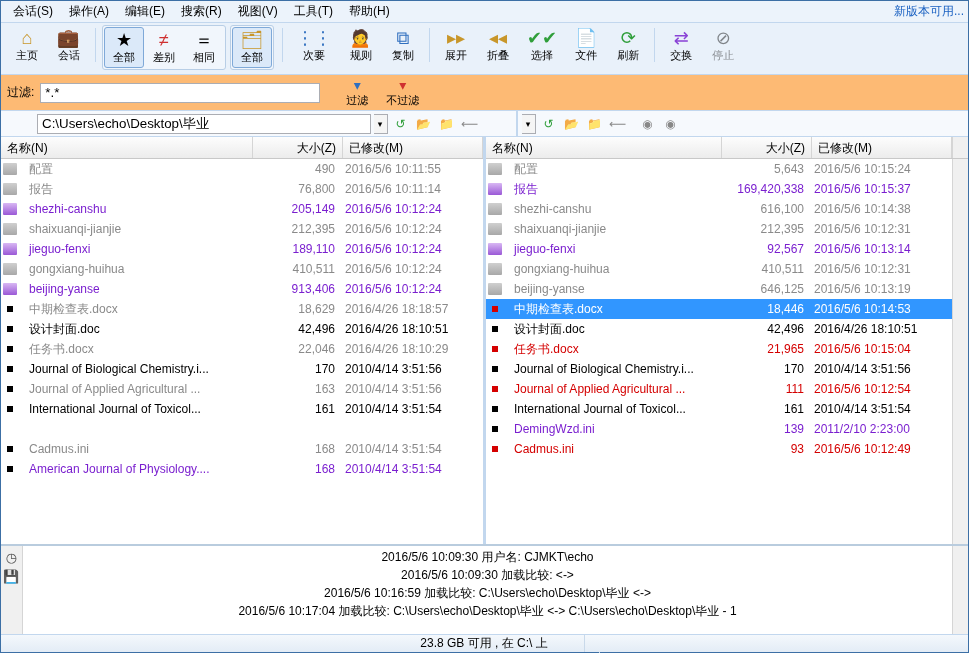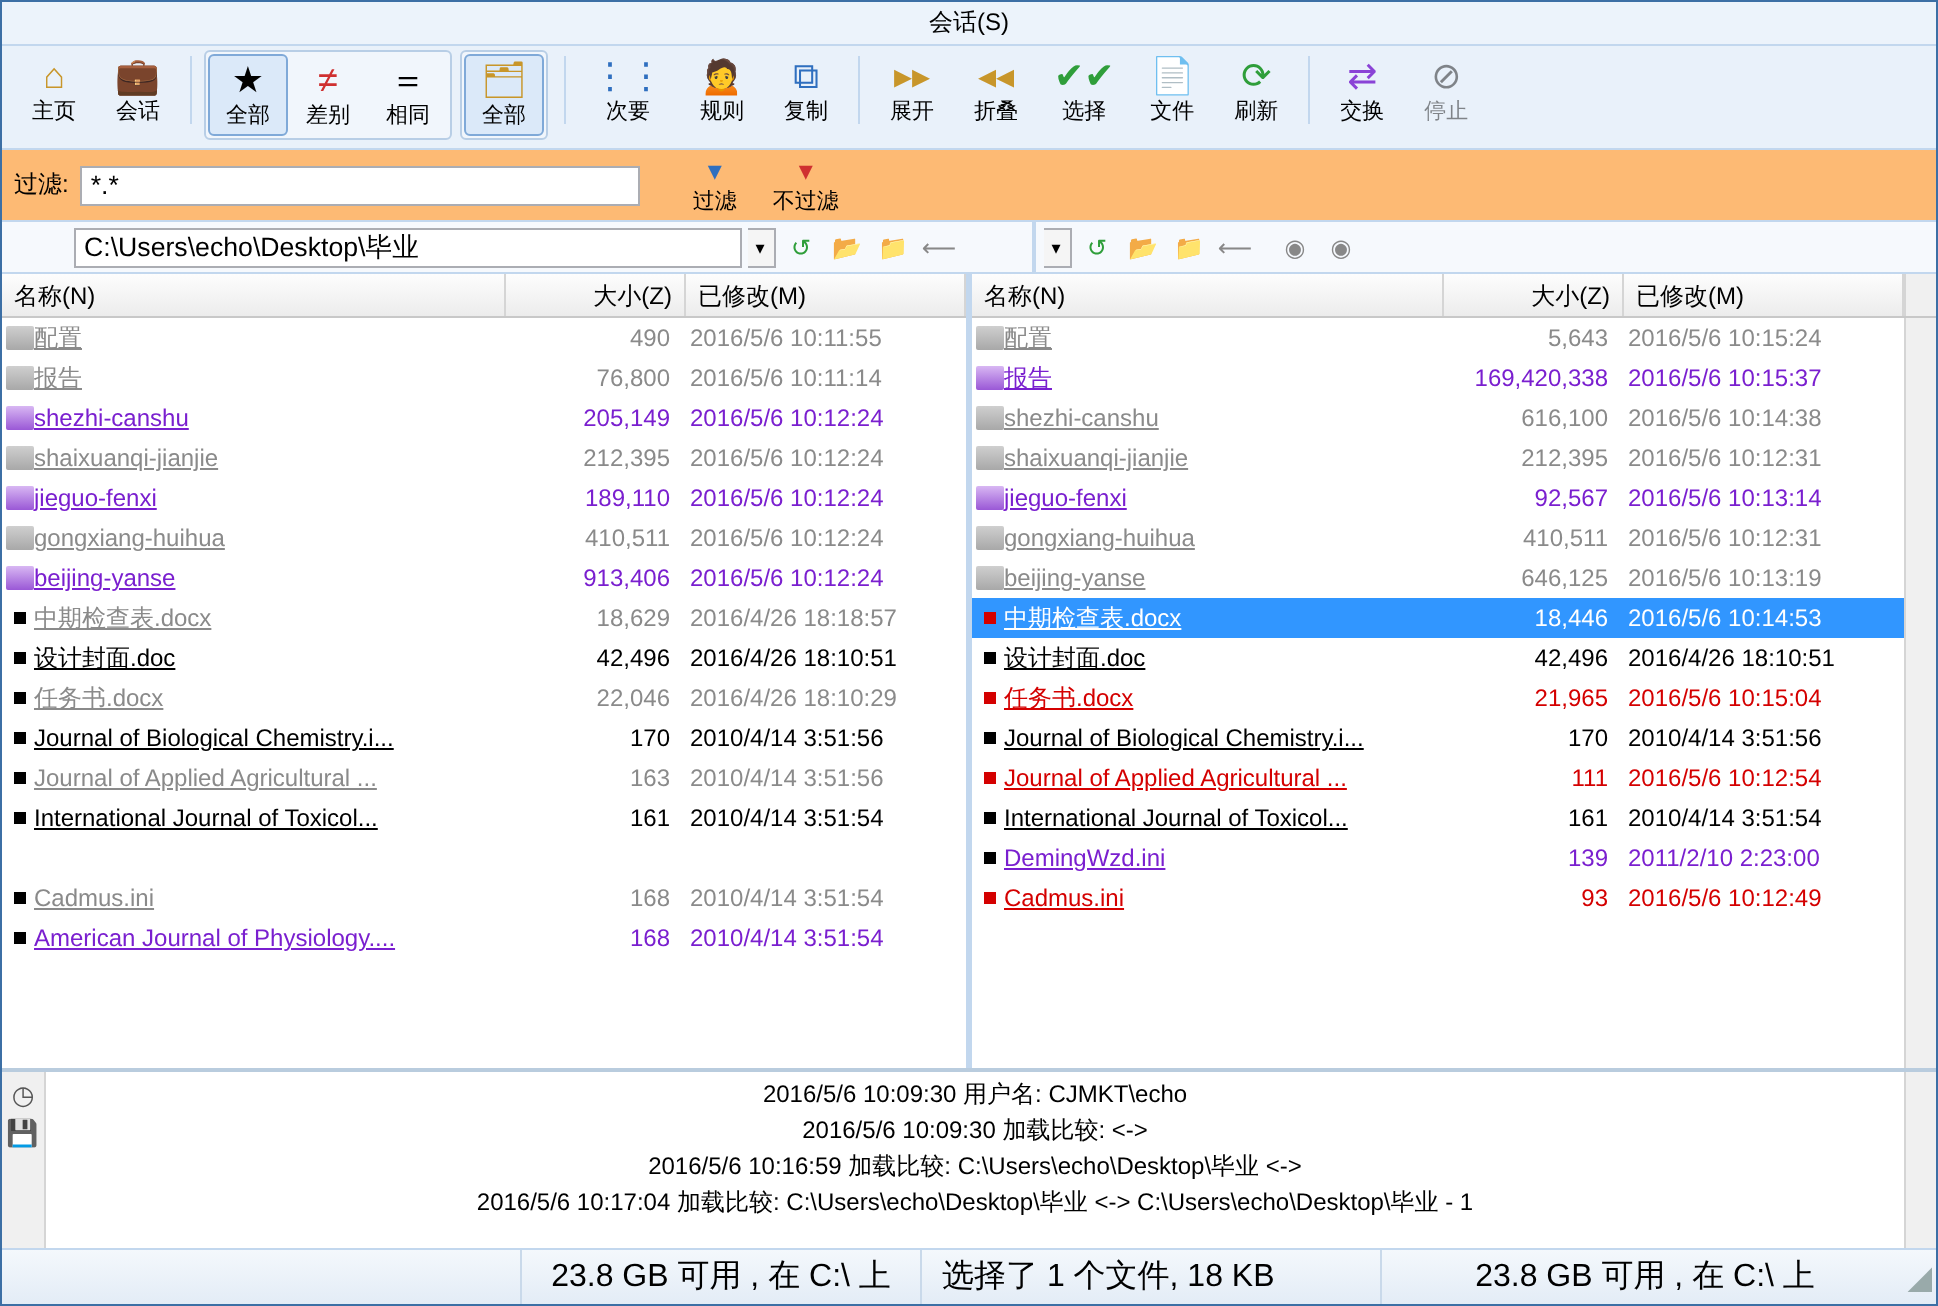--- a/index.html
+++ b/index.html
@@ -9,21 +9,21 @@
   .window { width: 969px; height: 653px; border: 1px solid #3c6fa5; display: flex; flex-direction: column; background: #f0f0f0; }
   .titlebar { height: 30px; background: linear-gradient(#f5fafe, #d8e9fb, #bcd8f4); display: flex; align-items: center; padding: 0 4px; }
   .titlebar .app-icon { width: 16px; height: 16px; border-radius: 50%; background: radial-gradient(circle at 30% 30%, #f8c469, #5b341e); margin-right: 6px; }
   .titlebar .title { flex: 1; color: #000; text-shadow: 0 1px 0 #fff; }
   .win-btns { display: flex; }
   .win-btn { width: 28px; height: 19px; margin-left: 2px; border: 1px solid #6b91c0; border-radius: 3px; display: flex; align-items: center; justify-content: center; font-size: 11px; cursor: pointer; }
   .win-btn.min, .win-btn.max { background: linear-gradient(#eaf3fc,#cfe4f8); color:#214; }
   .win-btn.close { background: linear-gradient(#f6a1a1,#d25353); color:#fff; width:46px; }
 
   
-  .menubar { height: 22px; background: #ecf3fb; border-bottom: 1px solid #c2d7ee; display: flex; align-items: center; padding: 0 4px; flex-direction: column; }
+  .menubar { height: 22px; background: #ecf3fb; border-bottom: 1px solid #c2d7ee; display: flex; align-items: center; padding: 0 4px; }
   .menubar .menu-item { padding: 2px 8px; cursor: pointer; }
   .menubar .spacer { flex: 1; }
   .menubar .new-version { color: #1a61c2; cursor: pointer; }
 
   
   .toolbar { background: #e9f1fa; border-bottom: 1px solid #c2d7ee; display: flex; align-items: flex-start; padding: 2px 6px 4px; gap: 2px; }
   .tool { display: flex; flex-direction: column; align-items: center; padding: 2px 6px; min-width: 40px; cursor: pointer; border: 1px solid transparent; border-radius: 3px; }
   .tool.sel { background: #dbe9f9; border:1px solid #7fa9d8; }
   .tool .ticon { font-size: 18px; line-height: 20px; }
   .tool .tlabel { font-size: 11px; }
@@ -55,21 +55,21 @@
   .col-headers { display: flex; background: linear-gradient(#fdfdfd,#ececec); border-bottom: 1px solid #c8c8c8; height: 22px; }
   .ch { padding: 3px 6px; border-right: 1px solid #d5d5d5; overflow:hidden; white-space:nowrap; }
   .ch.name { flex: 1; }
   .ch.size { width: 90px; text-align: right; }
   .ch.mod  { width: 140px; }
 
   .rows { flex: 1; overflow: auto; }
   .row { display: flex; height: 20px; align-items: center; padding: 0 2px; cursor:pointer; white-space:nowrap; }
   .row.selected { background: #3196ff; }
   .row.selected > * { color: #fff !important; }
-  .cell.name { flex: 1; display:flex; align-items:center; gap:0; overflow:hidden; text-overflow:ellipsis;text-decoration:underline; }
+  .cell.name { flex: 1; display:flex; align-items:center; gap:12px; overflow:hidden; text-overflow:ellipsis; }
   .cell.size { width: 90px; text-align: right; padding-right: 6px; }
   .cell.mod  { width: 140px; padding-left: 4px; }
 
   .icon-folder { width:14px; height:12px; background: linear-gradient(#cfcfcf,#a8a8a8); border-radius:1px; position:relative; display:inline-block; flex:none; }
   .icon-folder.purple { background: linear-gradient(#d8b7f3,#9a58d6); }
   .icon-file-dot { width:6px; height:6px; background:#000; display:inline-block; margin:0 4px; flex:none; }
   .icon-file-dot.red { background:#d40000; }
 
   .txt-black { color:#000; }
   .txt-gray  { color:#8a8a8a; }
@@ -79,21 +79,21 @@
   .pane-scroll-spacer { width:16px; background:#f0f0f0; border-left:1px solid #d5d5d5; }
 
   
   .logpane { height: 90px; border-top: 2px solid #b9ccde; background: #fff; display:flex; }
   .log-gutter { width: 22px; background: #f0f0f0; border-right: 1px solid #d5d5d5; display:flex; flex-direction:column; align-items:center; gap:4px; padding-top:4px; }
   .log-gutter .gi { font-size:13px; color:#555; }
   .log-body { flex:1; overflow:auto; padding: 2px 4px; line-height: 18px; text-align: center; }
   .log-scroll { width:16px; background:#f0f0f0; border-left:1px solid #d5d5d5; }
 
   
-  .statusbar { height: 28px; background: linear-gradient(#f4f8fc,#e3ecf6); border-top: 1px solid #c2d7ee; display: flex; align-items: center; font-size: 16px; }
+  .statusbar { height: 18px; background: linear-gradient(#f4f8fc,#e3ecf6); border-top: 1px solid #c2d7ee; display: flex; align-items: center; font-size: 12px; flex-direction: column; }
   .sb-cell { padding: 0 10px; border-right: 1px solid #c9d9ea; height:100%; display:flex; align-items:center; }
   .sb-cell.flex { flex:1; border-right:none;}
   .sb-grip { width:14px; display:flex; align-items:flex-end; justify-content:flex-end; padding:2px; color:#9aa; }
 
   .i-yellow{color:#c8962a;} .i-green{color:#2f9e3a;} .i-blue{color:#2f6fbf;} .i-red{color:#cf3030;} .i-purple{color:#8a43d6;}
 </style>
 </head>
 <body>
 
 <div class="window">

